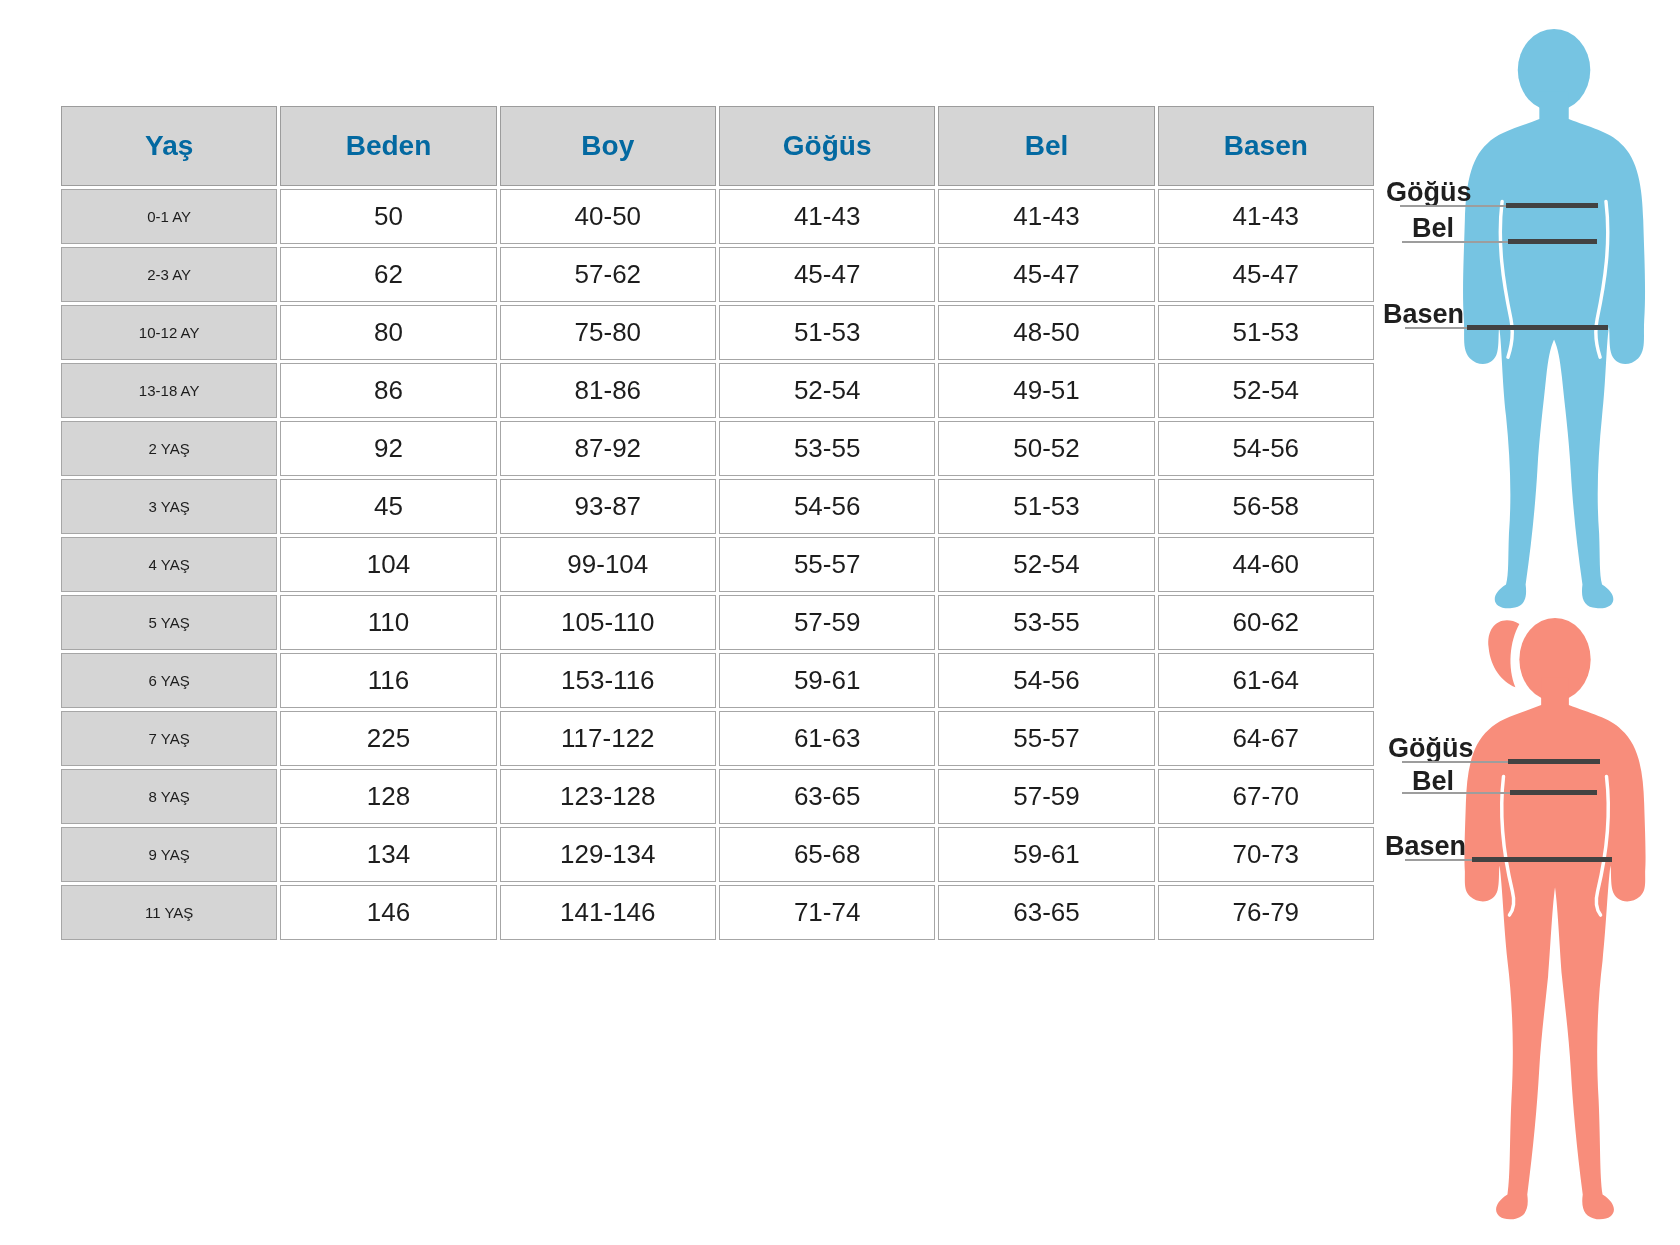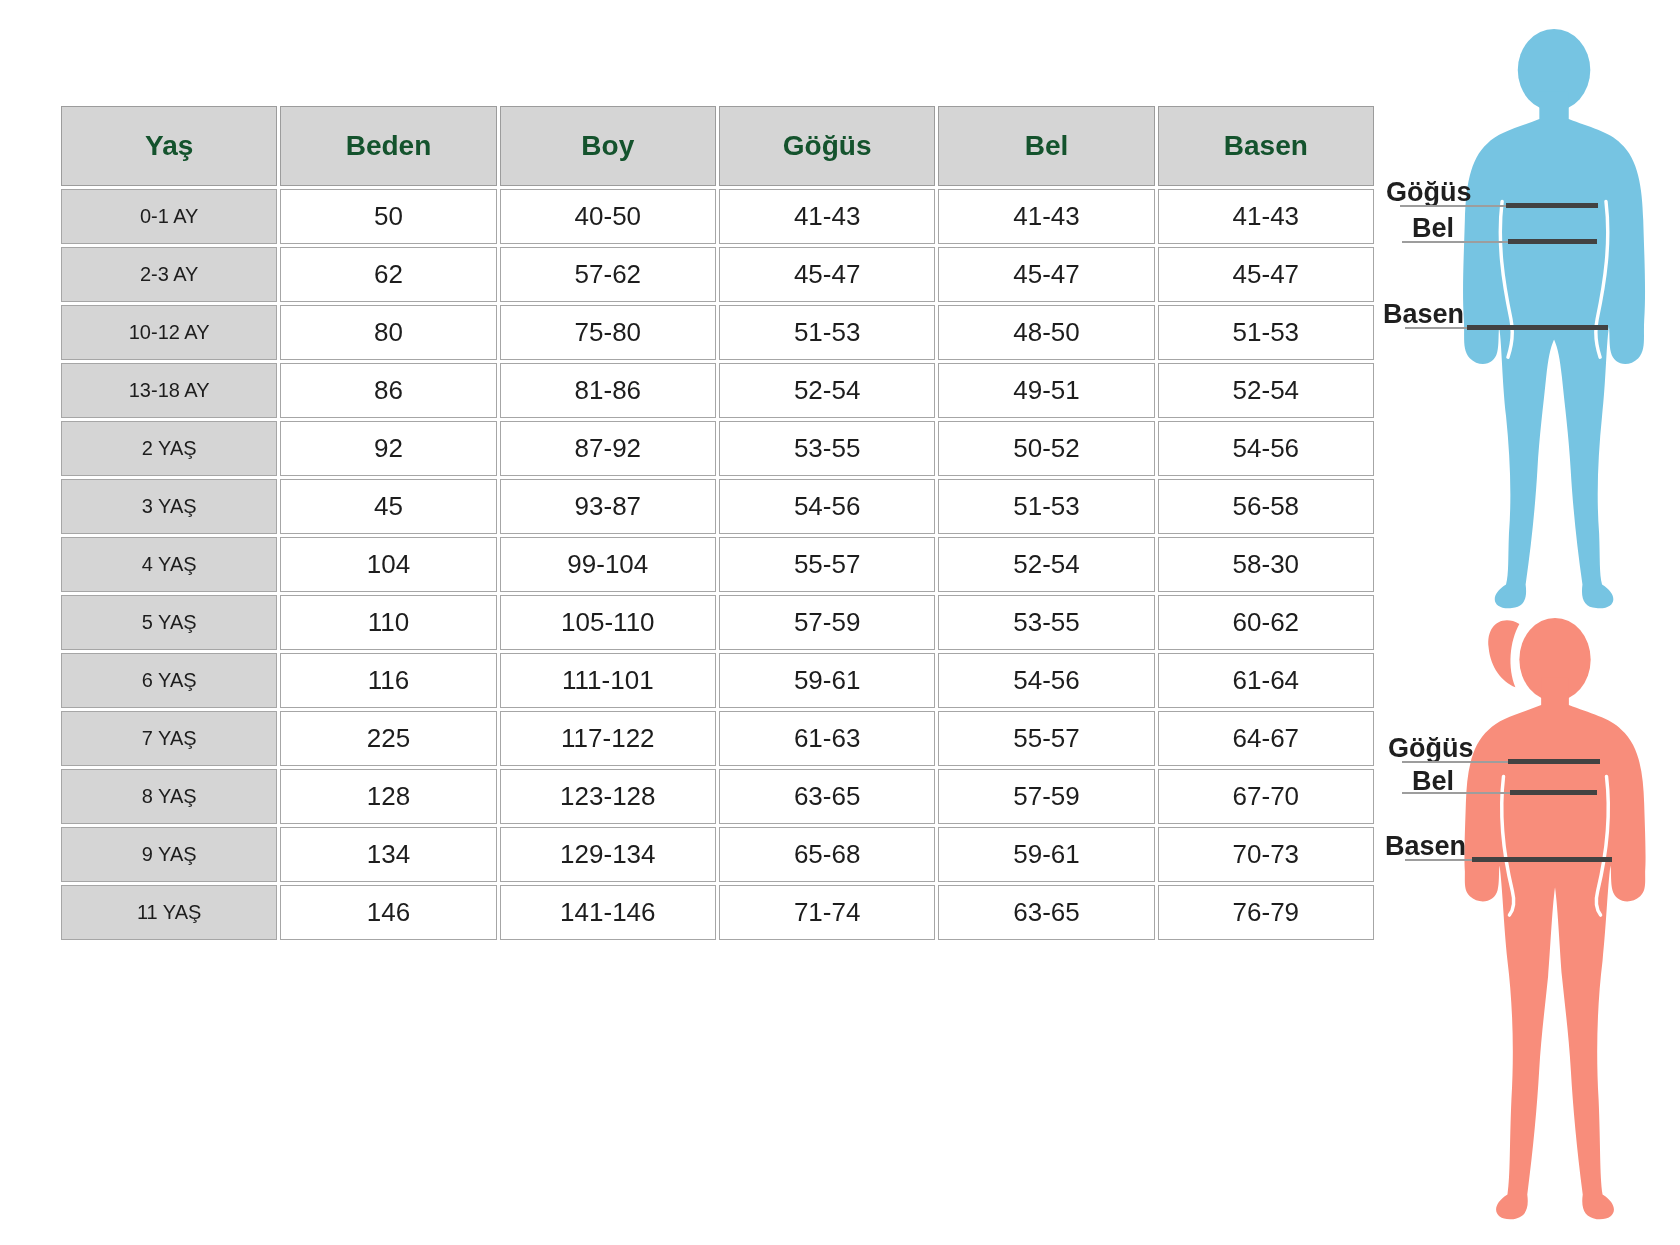--- a/index.html
+++ b/index.html
@@ -7,28 +7,28 @@
     position:relative;width:1680px;height:1245px;overflow:hidden;
     font-family:"Liberation Sans",sans-serif;background:#ffffff;color:#1d1d1d;
   }
   
   table.size-table{
     position:absolute;left:58px;top:103px;width:1319px;
     border-collapse:separate;border-spacing:3px;table-layout:fixed;
   }
   table.size-table th{
     background:#d5d5d5;border:1px solid #9c9c9c;height:76px;
-    font-size:28px;font-weight:bold;text-align:center;vertical-align:middle;color:#14532d;
+    font-size:28px;font-weight:bold;text-align:center;vertical-align:middle;color:#0369a1;
   }
   table.size-table td{
     background:#ffffff;border:1px solid #a6a6a6;height:51px;
     font-size:26px;text-align:center;vertical-align:middle;color:#1d1d1d;
   }
   table.size-table td.rowhead{
-    background:#d5d5d5;font-size:20px;
+    background:#d5d5d5;font-size:15px;
   }
   
   .mlabel{position:absolute;font-size:27px;font-weight:bold;color:#1f1f1f;white-space:nowrap;}
   .mline-thin{position:absolute;height:2px;background:#9d9d9d;}
   .mline-thick{position:absolute;height:5px;background:#424242;}
   
   .fig{position:absolute;}
   .fig svg{display:block;}
 </style>
 </head>
@@ -95,34 +95,34 @@
           <td>54-56</td>
           <td>51-53</td>
           <td>56-58</td>
         </tr>
         <tr>
           <td class="rowhead">4 YAŞ</td>
           <td>104</td>
           <td>99-104</td>
           <td>55-57</td>
           <td>52-54</td>
-          <td>58-30</td>
+          <td>44-60</td>
         </tr>
         <tr>
           <td class="rowhead">5 YAŞ</td>
           <td>110</td>
           <td>105-110</td>
           <td>57-59</td>
           <td>53-55</td>
           <td>60-62</td>
         </tr>
         <tr>
           <td class="rowhead">6 YAŞ</td>
           <td>116</td>
-          <td>111-101</td>
+          <td>153-116</td>
           <td>59-61</td>
           <td>54-56</td>
           <td>61-64</td>
         </tr>
         <tr>
           <td class="rowhead">7 YAŞ</td>
           <td>225</td>
           <td>117-122</td>
           <td>61-63</td>
           <td>55-57</td>

